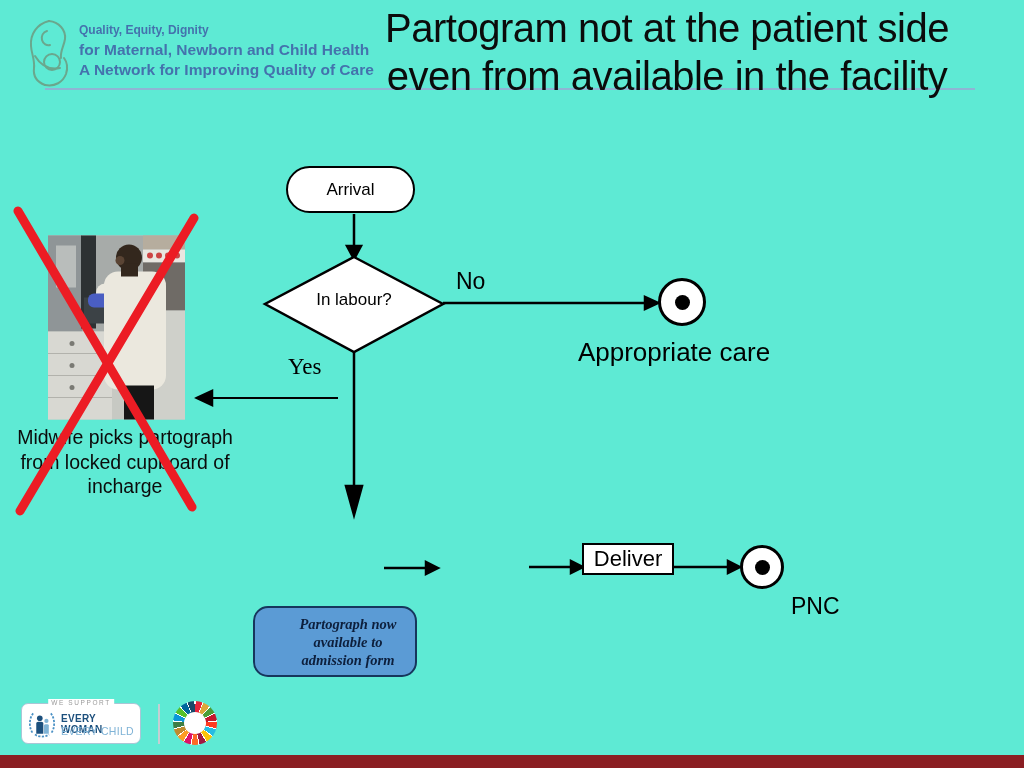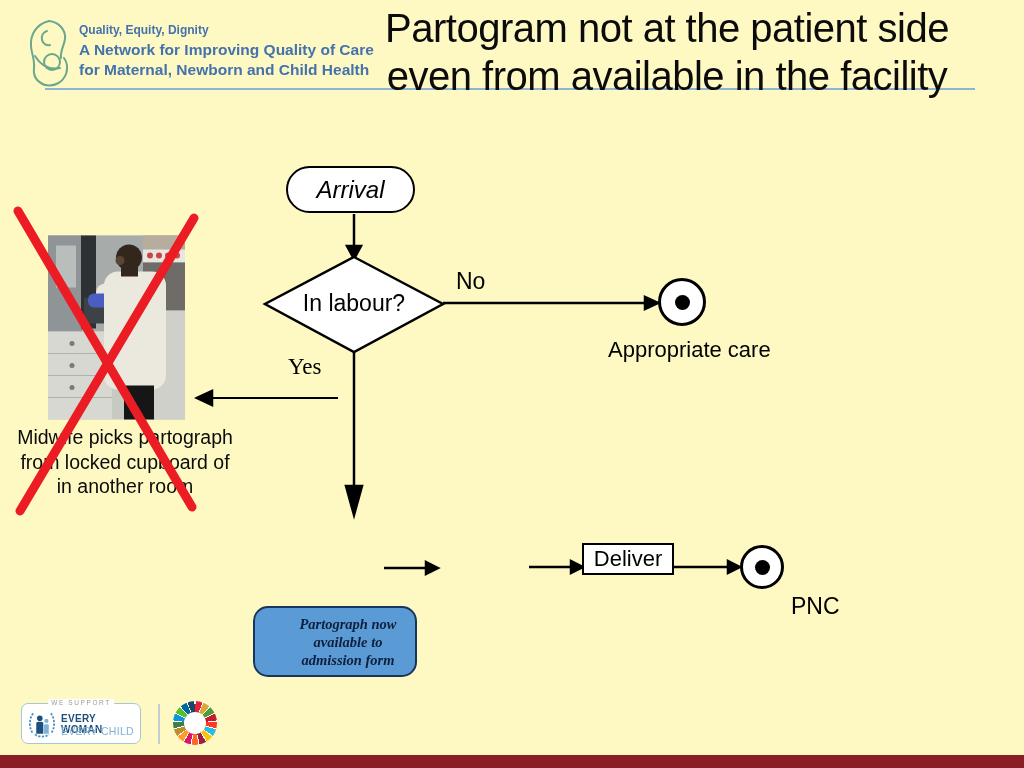--- a/index.html
+++ b/index.html
@@ -1,37 +1,37 @@
 <!DOCTYPE html>
 <html style="--header-rule: #8fb4d4; --qed-text: #4472ad; --logo-green: #6aa78d; --note-fill: #5b9bd5; --note-border: #16365c; --cross-red: #ec1c24; --ewec-dark: #1c4f7c; --ewec-light: #7fb3d6; --footer-bar: #8a1e22;"><head>
 <meta charset="utf-8">
 <style>
   html,body{margin:0;padding:0;background:#fff;}
-  .slide{position:relative;width:1024px;height:768px;background:#fef9c3;overflow:hidden;
+  .slide{position:relative;width:1024px;height:768px;background:#5eead4;overflow:hidden;
          font-family:"Liberation Sans",sans-serif;color:#000;}
   .abs{position:absolute;}
 
   
   .qed-logo{left:20px;top:18px;width:54px;height:70px;z-index:3;}
   .qed-text{left:79px;top:24px;z-index:3;line-height:1;}
   .qed-tagline{font-size:12px;font-weight:bold;color:var(--qed-text);margin-bottom:6px;}
   .qed-line{font-size:15.5px;font-weight:bold;color:var(--qed-text);margin-bottom:4px;}
   .header-rule{left:45px;top:88px;width:930px;height:2px;background:var(--header-rule);z-index:1;}
   .title{left:344px;top:4px;width:646px;text-align:center;font-size:40px;line-height:48px;
          color:#0b0b0b;z-index:3;letter-spacing:-0.5px;}
 
   
   .node{border:2.5px solid #000;background:#fff;display:flex;align-items:center;
         justify-content:center;font-size:22px;z-index:3;box-sizing:border-box;}
-  .stadium{left:286px;top:166px;width:129px;height:47px;border-radius:24px;font-size:24px;font-style:italic;}
-  .decision-label{left:265px;top:290px;width:178px;text-align:center;font-size:23px;z-index:3;}
+  .stadium{left:286px;top:166px;width:129px;height:47px;border-radius:24px;font-size:17px;}
+  .decision-label{left:265px;top:290px;width:178px;text-align:center;font-size:17px;z-index:3;}
   .lbl{z-index:3;font-size:23px;}
   .no-label{left:456px;top:268px;}
   .yes-label{left:288px;top:354px;font-family:Liberation Serif, serif;}
-  .care-label{left:608px;top:337px;width:196px;text-align:left;font-size:22px;z-index:3;}
+  .care-label{left:576px;top:337px;width:196px;text-align:center;font-size:26px;z-index:3;}
   .pnc-label{left:791px;top:593px;}
   .end-circle{border:3px solid #000;border-radius:50%;background:#fff;display:flex;
               align-items:center;justify-content:center;z-index:3;box-sizing:border-box;}
   .end1{left:658px;top:278px;width:48px;height:48px;}
   .end2{left:740px;top:545px;width:44px;height:44px;}
   .end-dot{width:15px;height:15px;border-radius:50%;background:#000;}
   .box-admit{left:306px;top:545px;width:78px;height:47px;}
   .box-monitor{left:437px;top:542px;width:92px;height:49px;}
   .box-deliver{left:582px;top:543px;width:92px;height:32px;}
 
@@ -75,22 +75,22 @@
   <svg class="abs qed-logo" viewBox="0 0 52 70" fill="none" style="stroke:var(--logo-green);stroke-width:2;stroke-linecap:round;">
     <path d="M28 3 C16 6 9 16 10 28 C10.5 36 14 42 13 50 C12 58 16 64 24 67"></path>
     <path d="M28 3 C38 4 45 12 44 21 C43 28 39 33 40 40"></path>
     <path d="M26 13 C22 14 20 18 21 22 C22 26 26 28 29 27"></path>
     <circle cx="31" cy="44" r="8"></circle>
     <path d="M14 38 C20 48 28 52 39 50"></path>
     <path d="M24 67 C34 69 42 64 45 56 C47 50 46 44 43 40"></path>
   </svg>
   <div class="abs qed-text">
     <div class="qed-tagline">Quality, Equity, Dignity</div>
+    <div class="qed-line">for Maternal, Newborn and Child Health</div>
     <div class="qed-line">A Network for Improving Quality of Care</div>
-    <div class="qed-line">for Maternal, Newborn and Child Health</div>
   </div>
   <div class="abs header-rule"></div>
   <div class="abs title">
     <div>Partogram not at the patient side</div>
     <div>even from available in the facility</div>
   </div>
 
   <svg class="abs photo" viewBox="0 0 137 184">
     <rect width="137" height="184" fill="#c7c9c3"></rect>
     <rect x="0" y="0" width="137" height="96" fill="#a7aba9"></rect>
@@ -117,21 +117,21 @@
     <rect x="40" y="58" width="22" height="14" rx="6" fill="#4a5ec2"></rect>
     <rect x="56" y="36" width="62" height="118" rx="14" fill="#ebe8de"></rect>
     <circle cx="81" cy="22" r="13" fill="#33271d"></circle>
     <rect x="73" y="28" width="17" height="13" fill="#33271d"></rect>
     <circle cx="72" cy="25" r="4.5" fill="#5a4434"></circle>
     <rect x="76" y="150" width="30" height="34" fill="#161616"></rect>
   </svg>
   <div class="abs caption">
     <div>Midwife picks partograph</div>
     <div>from locked cupboard of</div>
-    <div>in another room</div>
+    <div>incharge</div>
   </div>
 
   <svg class="abs overlay" viewBox="0 0 1024 768">
     <g stroke="#000" stroke-width="2.5" fill="#000">
       <line x1="354" y1="214" x2="354" y2="247"></line>
       <polygon points="354,259 347,246 361,246"></polygon>
       <line x1="443" y1="303" x2="645" y2="303"></line>
       <polygon points="658,303 645,297 645,309"></polygon>
       <line x1="354" y1="352" x2="354" y2="487"></line>
       <polygon points="354,515 346,486 362,486"></polygon>

